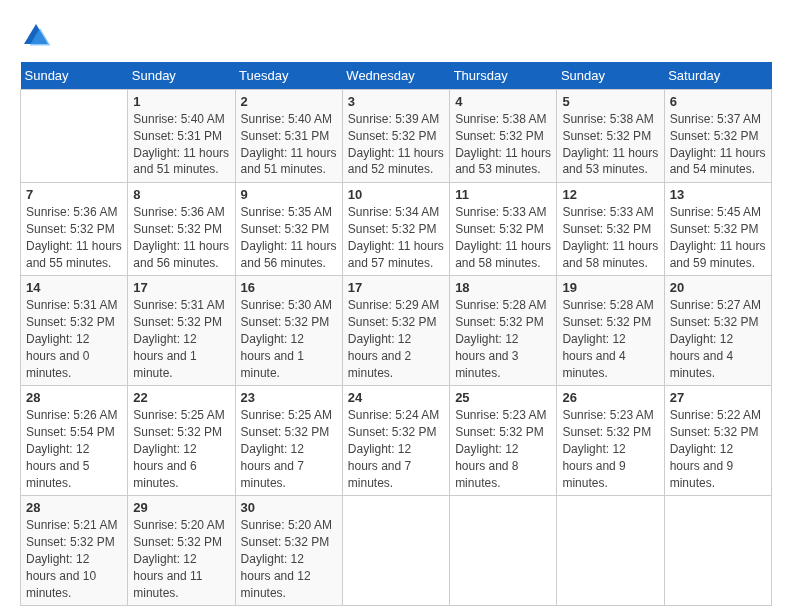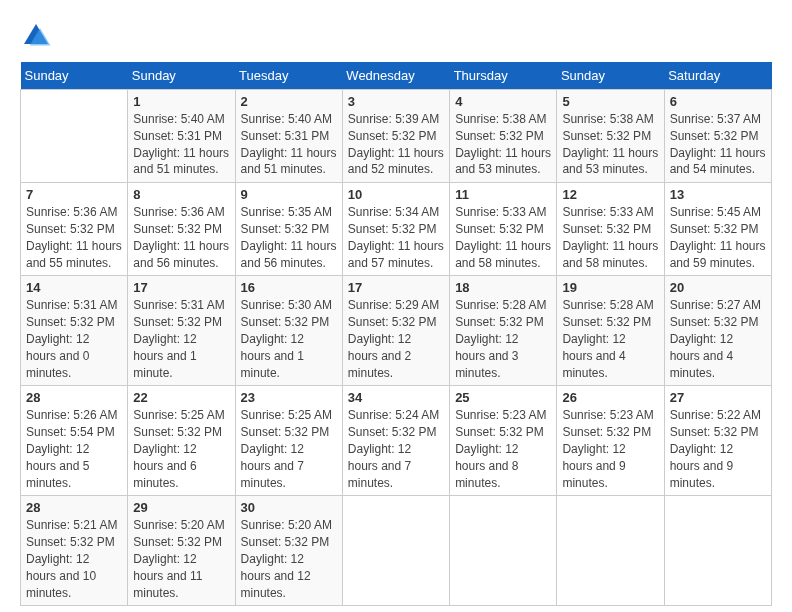--- a/index.html
+++ b/index.html
@@ -276,21 +276,21 @@
 and 6 minutes.</div>
         </td>
         <td>
           <div class="day-num">23</div>
           <div class="day-detail">Sunrise: 5:25 AM
 Sunset: 5:32 PM
 Daylight: 12 hours
 and 7 minutes.</div>
         </td>
         <td>
-          <div class="day-num">34</div>
+          <div class="day-num">24</div>
           <div class="day-detail">Sunrise: 5:24 AM
 Sunset: 5:32 PM
 Daylight: 12 hours
 and 7 minutes.</div>
         </td>
         <td>
           <div class="day-num">25</div>
           <div class="day-detail">Sunrise: 5:23 AM
 Sunset: 5:32 PM
 Daylight: 12 hours

